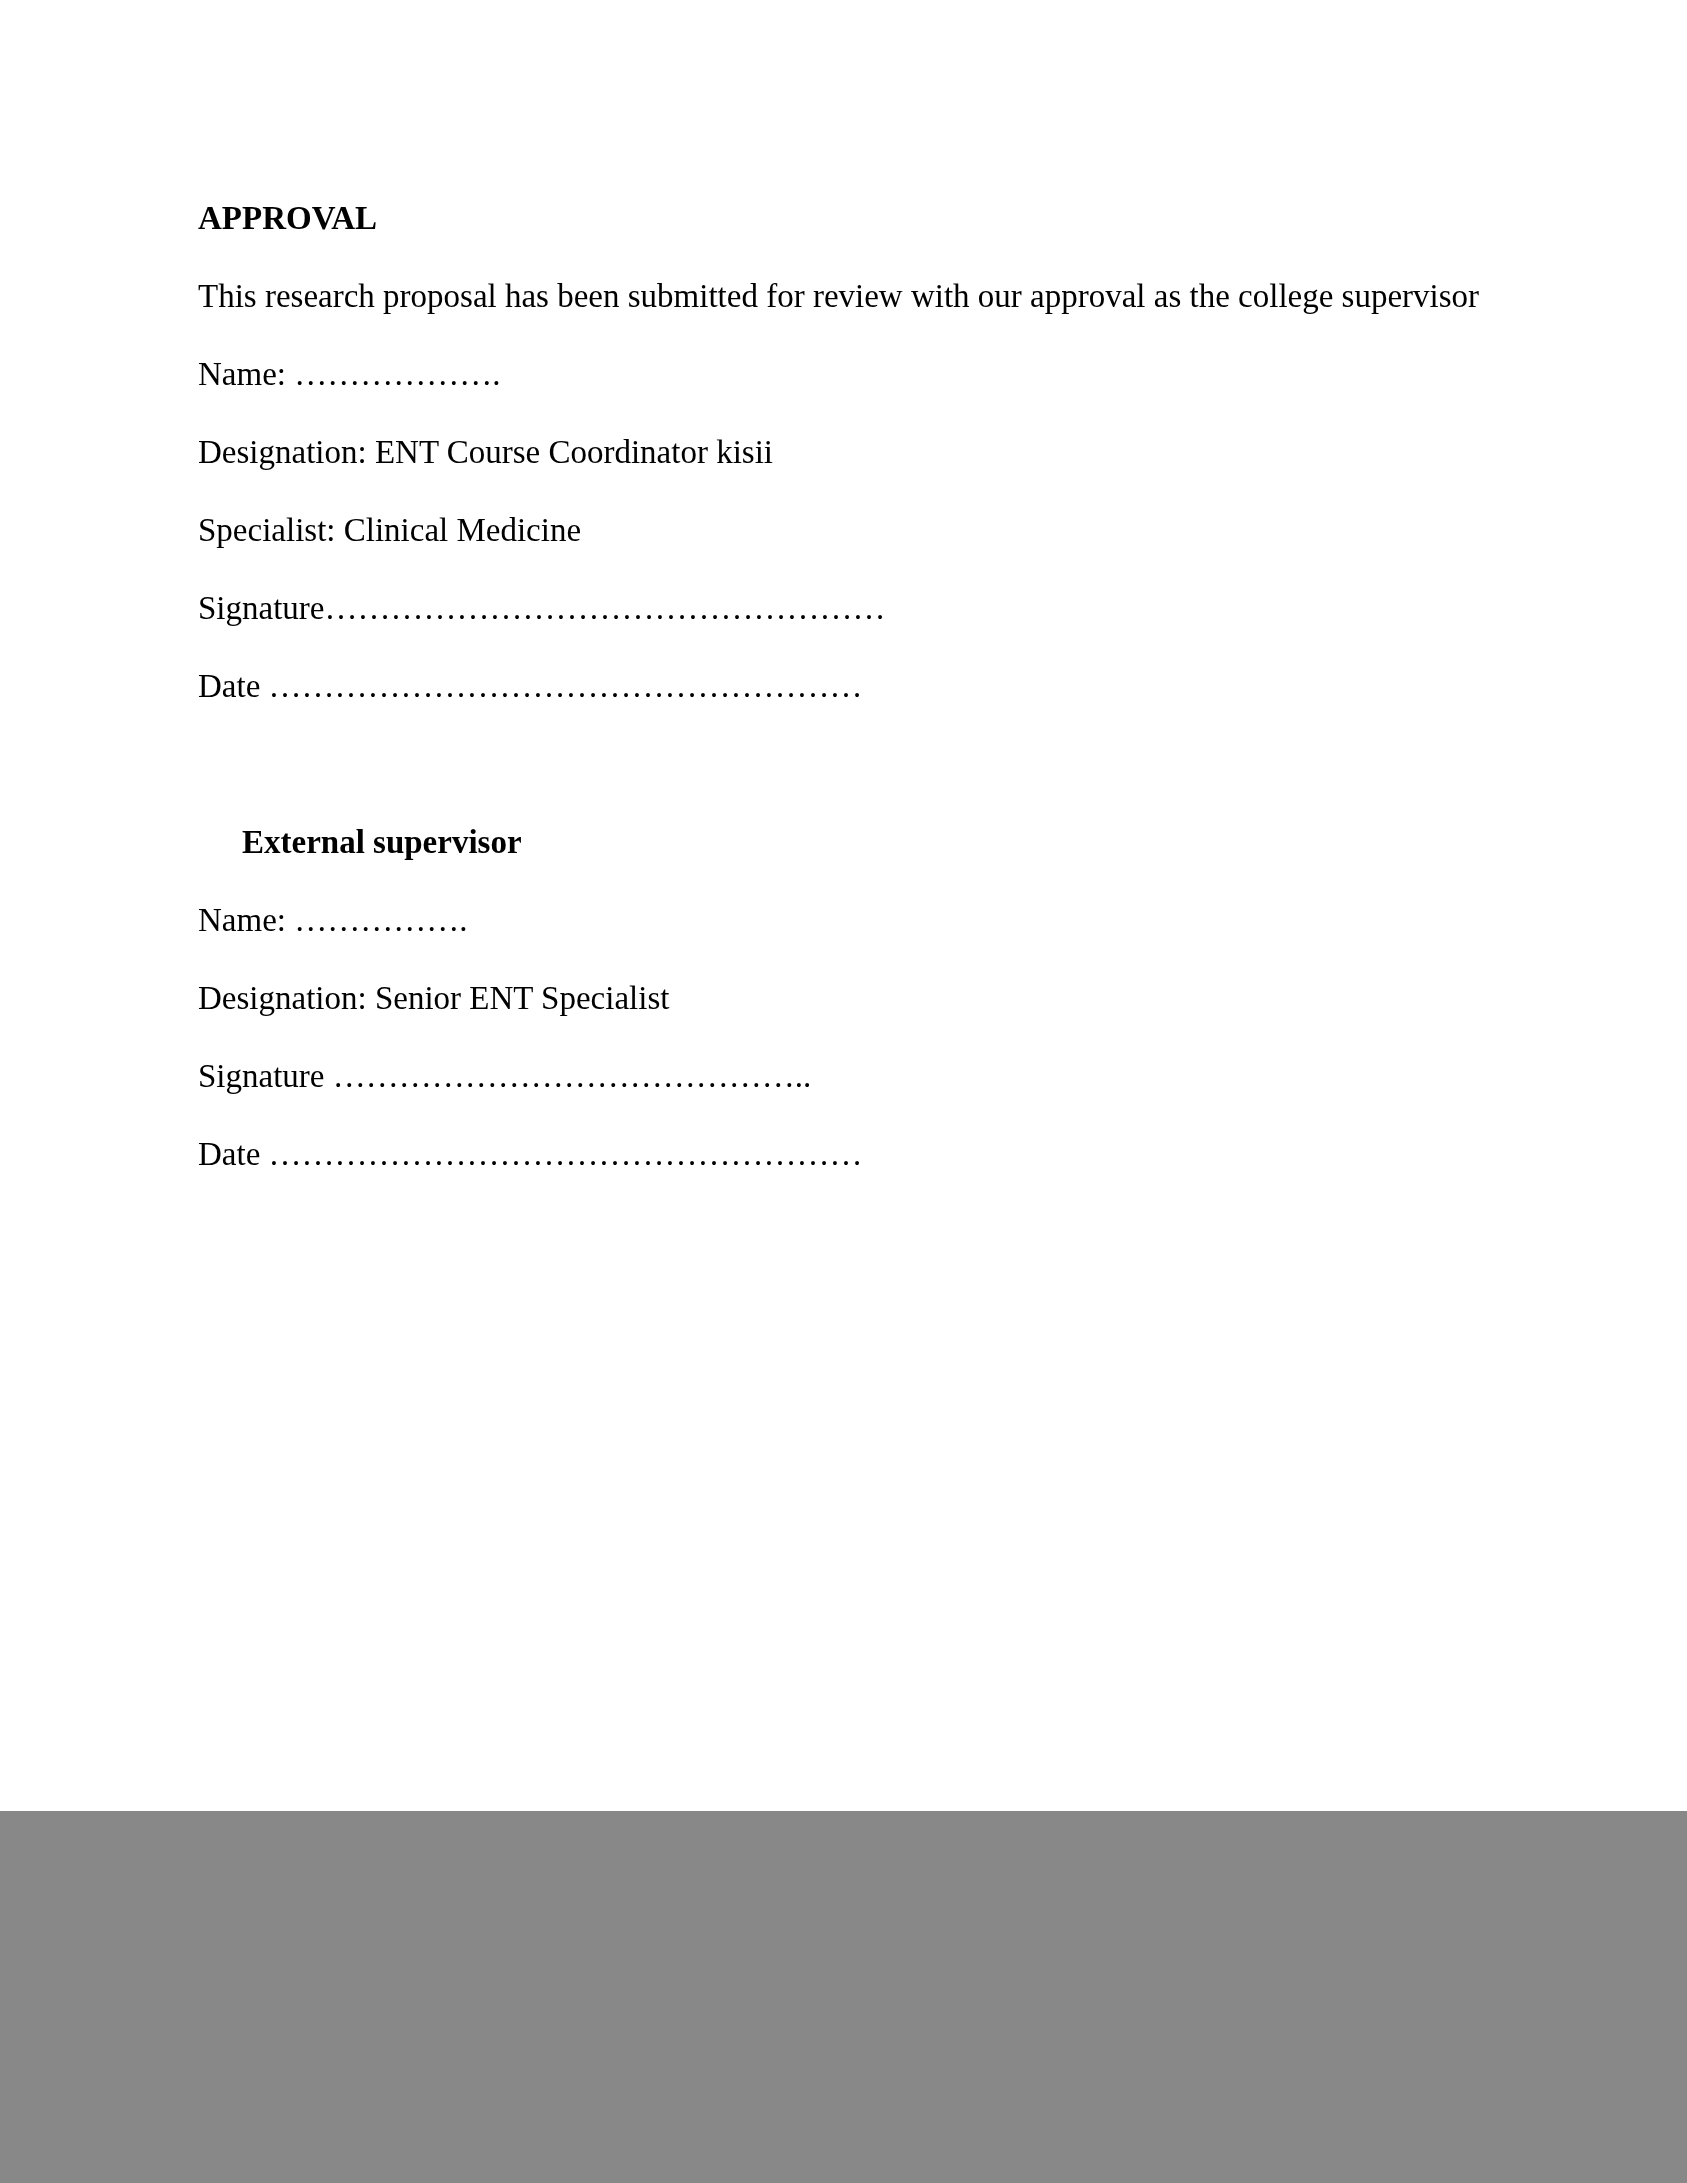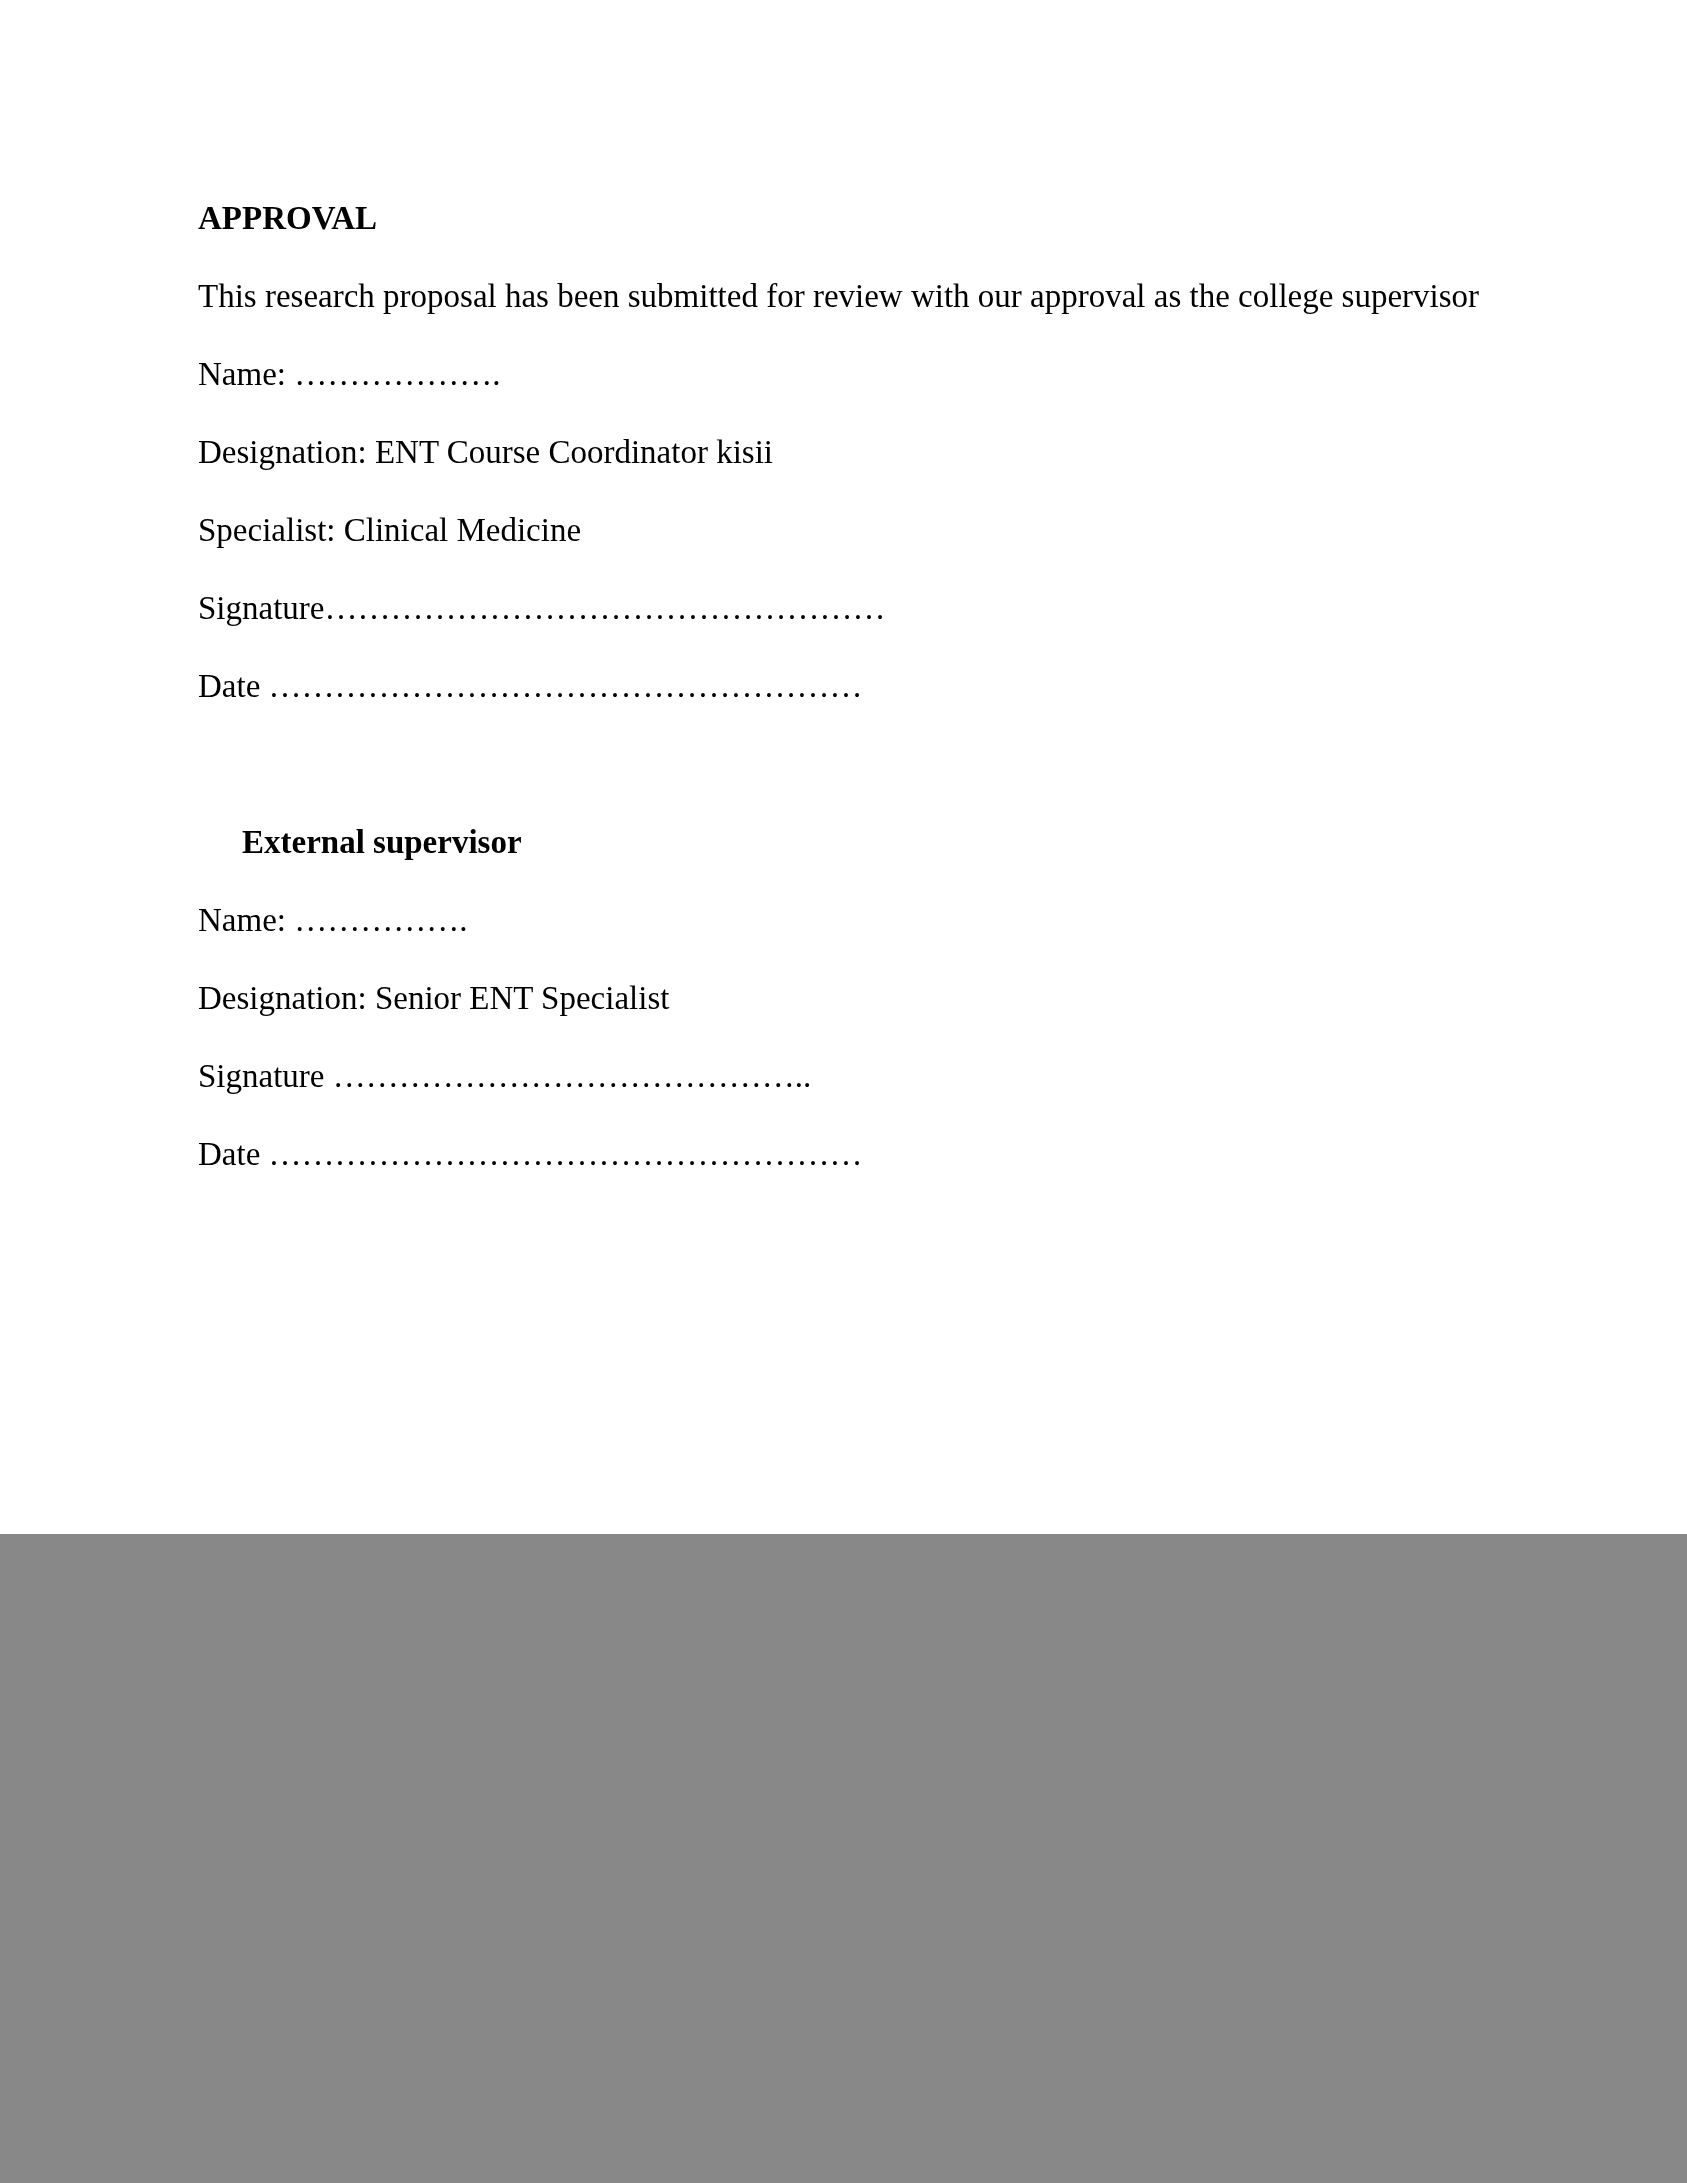--- a/index.html
+++ b/index.html
@@ -3,21 +3,21 @@
 <meta charset="utf-8">
 <style>
   html, body {
     margin: 0;
     padding: 0;
     background: #888;
   }
   .page {
     position: relative;
     width: 1687px;
-    height: 1534px;
+    height: 1811px;
     background: #ffffff;
     color: #000000;
     font-family: "Liberation Serif", serif;
     overflow: hidden;
     box-sizing: border-box;
     padding: 179px 185px 0 198px;
   }
   .line {
     margin: 0;
     font-size: 33px;

